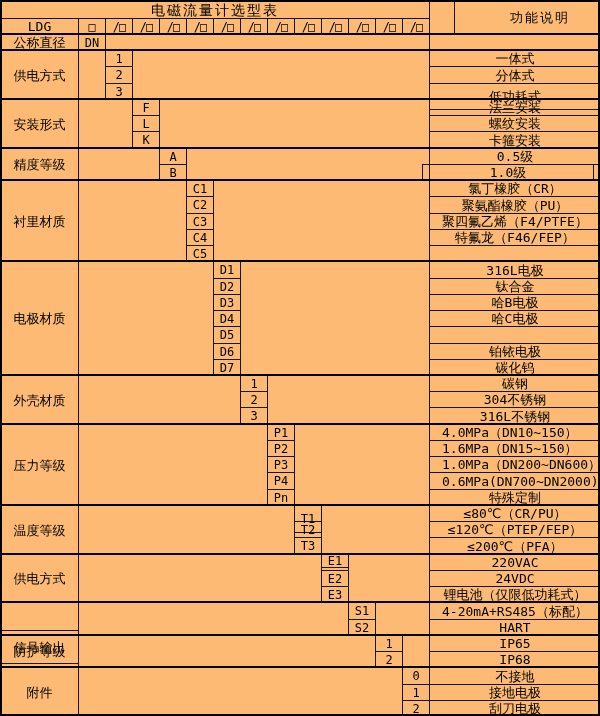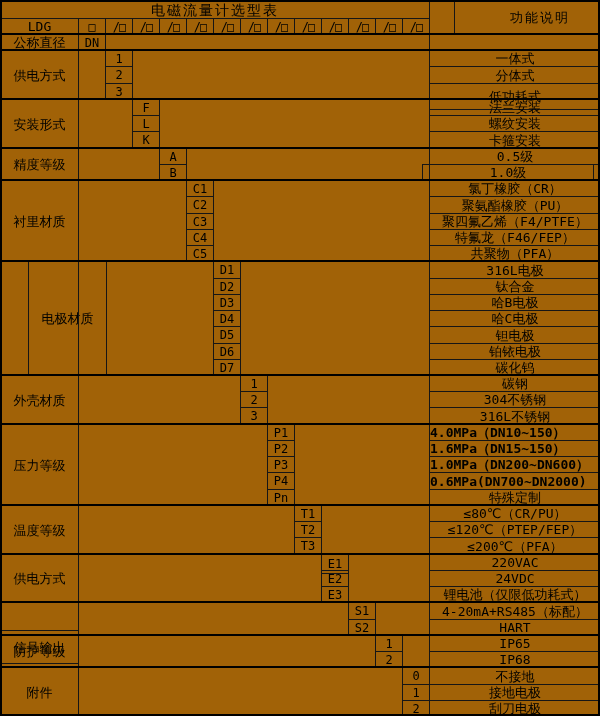--- a/index.html
+++ b/index.html
@@ -1,27 +1,27 @@
 <!DOCTYPE html>
 <html><head>
 <meta charset="utf-8">
 <style>
   html,body{margin:0;padding:0;background:#e8e8e8;}
   .sheet{
-    position:relative;width:600px;height:716px;background:#a16207;
+    position:relative;width:600px;height:716px;background:#fdba74;
     font-family:"DejaVu Sans Mono","DejaVu Sans",sans-serif;color:#000;
     overflow:hidden;
   }
   .cell{
     position:absolute;box-sizing:border-box;border:1px solid #161616;
     display:flex;align-items:center;justify-content:center;
     font-size:13px;line-height:1;white-space:nowrap;overflow:hidden;
     background:transparent;
   }
-  .cell.left{justify-content:flex-start;padding-left:0;font-weight:bold;}
+  .cell.left{justify-content:flex-start;padding-left:12px;}
   .c-title{left:0;top:0;width:430px;height:19px;font-size:14px;letter-spacing:2px;}
   .c-func{left:429px;top:0;width:172px;height:35px;letter-spacing:2px;margin-left:25px;}
   .c-prefix{left:0;top:18px;width:79px;height:17px;}
   .c-firstbox{left:78px;top:18px;width:28px;height:17px;font-size:12px;}
   .slot{font-size:12px;letter-spacing:-1px;}
   .code{font-size:12px;}
   .hline{position:absolute;left:0;width:600px;height:2px;background:#000;z-index:3;}
   .frame{position:absolute;left:0;top:0;right:0;bottom:0;border:2px solid #000;z-index:4;pointer-events:none;}
 </style>
 </head>
@@ -80,35 +80,33 @@
     <div class="cell" style="left: 78px; top: 180px; width: 109px; height: 82px;"></div>
     <div class="cell code" style="left: 186px; top: 180px; width: 28px; height: 17px;">C1</div>
     <div class="cell" style="left: 429px; top: 180px; width: 172px; height: 17px;">氯丁橡胶（CR）</div>
     <div class="cell code" style="left: 186px; top: 196px; width: 28px; height: 18px;">C2</div>
     <div class="cell" style="left: 429px; top: 196px; width: 172px; height: 18px;">聚氨酯橡胶（PU）</div>
     <div class="cell code" style="left: 186px; top: 213px; width: 28px; height: 17px;">C3</div>
     <div class="cell" style="left: 429px; top: 213px; width: 172px; height: 17px;">聚四氟乙烯（F4/PTFE）</div>
     <div class="cell code" style="left: 186px; top: 229px; width: 28px; height: 17px;">C4</div>
     <div class="cell" style="left: 429px; top: 229px; width: 172px; height: 17px;">特氟龙（F46/FEP）</div>
     <div class="cell code" style="left: 186px; top: 245px; width: 28px; height: 17px;">C5</div>
-    <div class="cell" style="left: 429px; top: 245px; width: 172px; height: 17px;">共聚物（PFA）</div>
     <div class="cell" style="left: 213px; top: 180px; width: 217px; height: 82px;"></div>
     <div class="hline" style="top: 179px;"></div>
-    <div class="cell" style="left: 0px; top: 261px; width: 79px; height: 115px; margin-left: 28px;">电极材质</div>
+    <div class="cell" style="left: 0px; top: 261px; width: 79px; height: 115px;">电极材质</div>
     <div class="cell" style="left: 78px; top: 261px; width: 136px; height: 115px;"></div>
     <div class="cell code" style="left: 213px; top: 261px; width: 28px; height: 18px;">D1</div>
     <div class="cell" style="left: 429px; top: 261px; width: 172px; height: 18px;">316L电极</div>
     <div class="cell code" style="left: 213px; top: 278px; width: 28px; height: 17px;">D2</div>
     <div class="cell" style="left: 429px; top: 278px; width: 172px; height: 17px;">钛合金</div>
     <div class="cell code" style="left: 213px; top: 294px; width: 28px; height: 17px;">D3</div>
     <div class="cell" style="left: 429px; top: 294px; width: 172px; height: 17px;">哈B电极</div>
     <div class="cell code" style="left: 213px; top: 310px; width: 28px; height: 17px;">D4</div>
     <div class="cell" style="left: 429px; top: 310px; width: 172px; height: 17px;">哈C电极</div>
     <div class="cell code" style="left: 213px; top: 326px; width: 28px; height: 18px;">D5</div>
-    <div class="cell" style="left: 429px; top: 326px; width: 172px; height: 18px;">钽电极</div>
     <div class="cell code" style="left: 213px; top: 343px; width: 28px; height: 17px;">D6</div>
     <div class="cell" style="left: 429px; top: 343px; width: 172px; height: 17px;">铂铱电极</div>
     <div class="cell code" style="left: 213px; top: 359px; width: 28px; height: 17px;">D7</div>
     <div class="cell" style="left: 429px; top: 359px; width: 172px; height: 17px;">碳化钨</div>
     <div class="cell" style="left: 240px; top: 261px; width: 190px; height: 115px;"></div>
     <div class="hline" style="top: 260px;"></div>
     <div class="cell" style="left: 0px; top: 375px; width: 79px; height: 50px;">外壳材质</div>
     <div class="cell" style="left: 78px; top: 375px; width: 163px; height: 50px;"></div>
     <div class="cell code" style="left: 240px; top: 375px; width: 28px; height: 17px;">1</div>
     <div class="cell" style="left: 429px; top: 375px; width: 172px; height: 17px;">碳钢</div>
@@ -127,31 +125,31 @@
     <div class="cell code" style="left: 267px; top: 456px; width: 28px; height: 17px;">P3</div>
     <div class="cell left" style="left: 429px; top: 456px; width: 172px; height: 17px;">1.0MPa（DN200~DN600）</div>
     <div class="cell code" style="left: 267px; top: 472px; width: 28px; height: 18px;">P4</div>
     <div class="cell left" style="left: 429px; top: 472px; width: 172px; height: 18px;">0.6MPa(DN700~DN2000)</div>
     <div class="cell code" style="left: 267px; top: 489px; width: 28px; height: 17px;">Pn</div>
     <div class="cell" style="left: 429px; top: 489px; width: 172px; height: 17px;">特殊定制</div>
     <div class="cell" style="left: 294px; top: 424px; width: 136px; height: 82px;"></div>
     <div class="hline" style="top: 423px;"></div>
     <div class="cell" style="left: 0px; top: 505px; width: 79px; height: 50px;">温度等级</div>
     <div class="cell" style="left: 78px; top: 505px; width: 217px; height: 50px;"></div>
-    <div class="cell code" style="left: 294px; top: 505px; width: 28px; height: 17px;">T1</div>
+    <div class="cell code" style="left: 294px; top: 505px; width: 28px; height: 28px;">T1</div>
     <div class="cell" style="left: 429px; top: 505px; width: 172px; height: 17px;">≤80℃（CR/PU）</div>
     <div class="cell code" style="left: 294px; top: 521px; width: 28px; height: 17px;">T2</div>
     <div class="cell" style="left: 429px; top: 521px; width: 172px; height: 17px;">≤120℃（PTEP/FEP）</div>
     <div class="cell code" style="left: 294px; top: 537px; width: 28px; height: 18px;">T3</div>
     <div class="cell" style="left: 429px; top: 537px; width: 172px; height: 18px;">≤200℃（PFA）</div>
     <div class="cell" style="left: 321px; top: 505px; width: 109px; height: 50px;"></div>
     <div class="hline" style="top: 504px;"></div>
     <div class="cell" style="left: 0px; top: 554px; width: 79px; height: 49px;">供电方式</div>
     <div class="cell" style="left: 78px; top: 554px; width: 244px; height: 49px;"></div>
-    <div class="cell code" style="left: 321px; top: 554px; width: 28px; height: 20px;">E1</div>
+    <div class="cell code" style="left: 321px; top: 554px; width: 28px; height: 14px;">E1</div>
     <div class="cell" style="left: 429px; top: 554px; width: 172px; height: 17px;">220VAC</div>
     <div class="cell code" style="left: 321px; top: 570px; width: 28px; height: 17px;">E2</div>
     <div class="cell" style="left: 429px; top: 570px; width: 172px; height: 17px;">24VDC</div>
     <div class="cell code" style="left: 321px; top: 586px; width: 28px; height: 17px;">E3</div>
     <div class="cell" style="left: 429px; top: 586px; width: 172px; height: 17px;">锂电池（仅限低功耗式）</div>
     <div class="cell" style="left: 348px; top: 554px; width: 82px; height: 49px;"></div>
     <div class="hline" style="top: 553px;"></div>
     <div class="cell" style="left: 0px; top: 602px; width: 79px; height: 34px; margin-top: 28px;">信号输出</div>
     <div class="cell" style="left: 78px; top: 602px; width: 271px; height: 34px;"></div>
     <div class="cell code" style="left: 348px; top: 602px; width: 28px; height: 18px;">S1</div>

